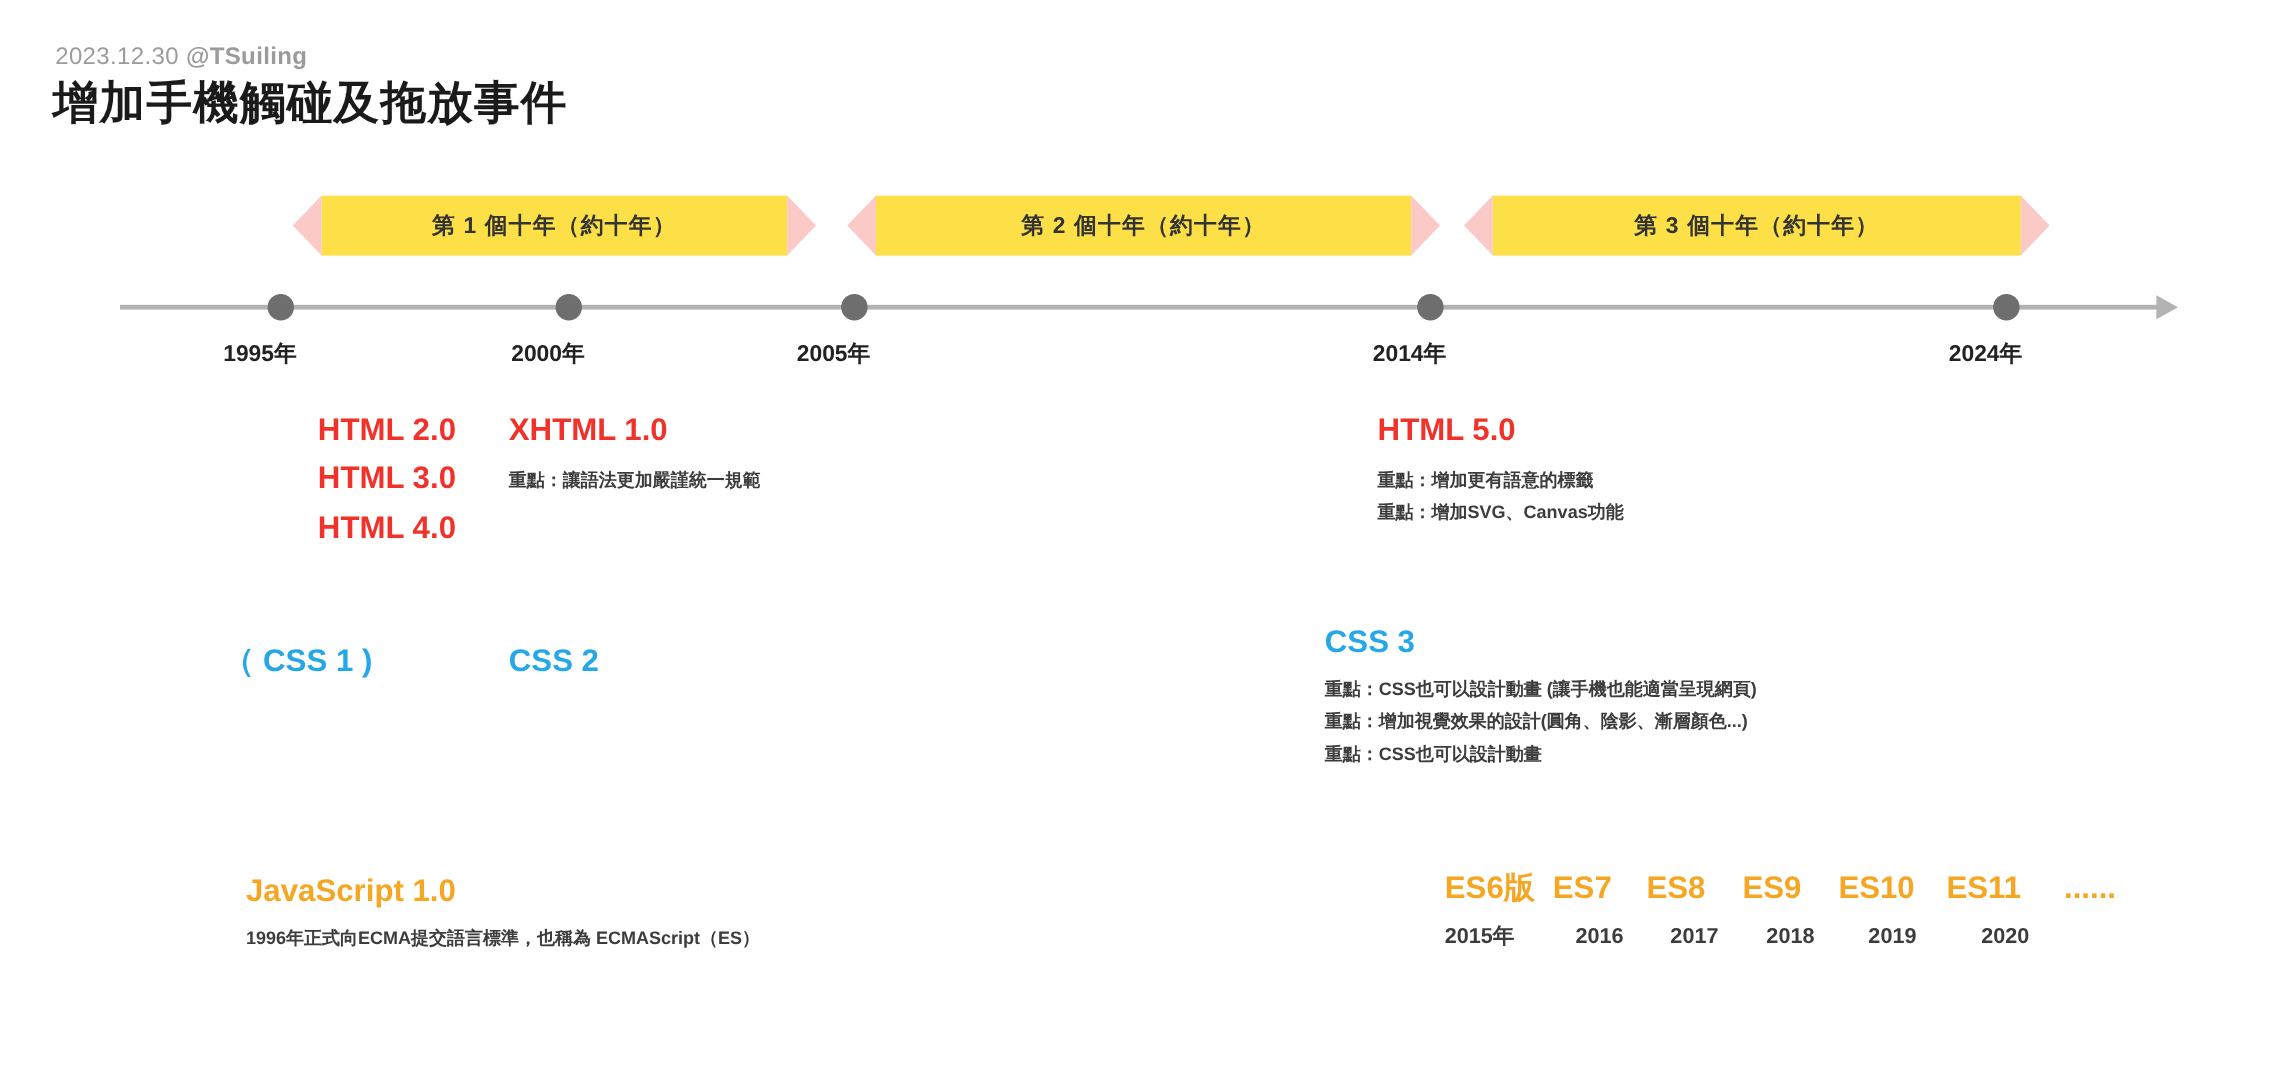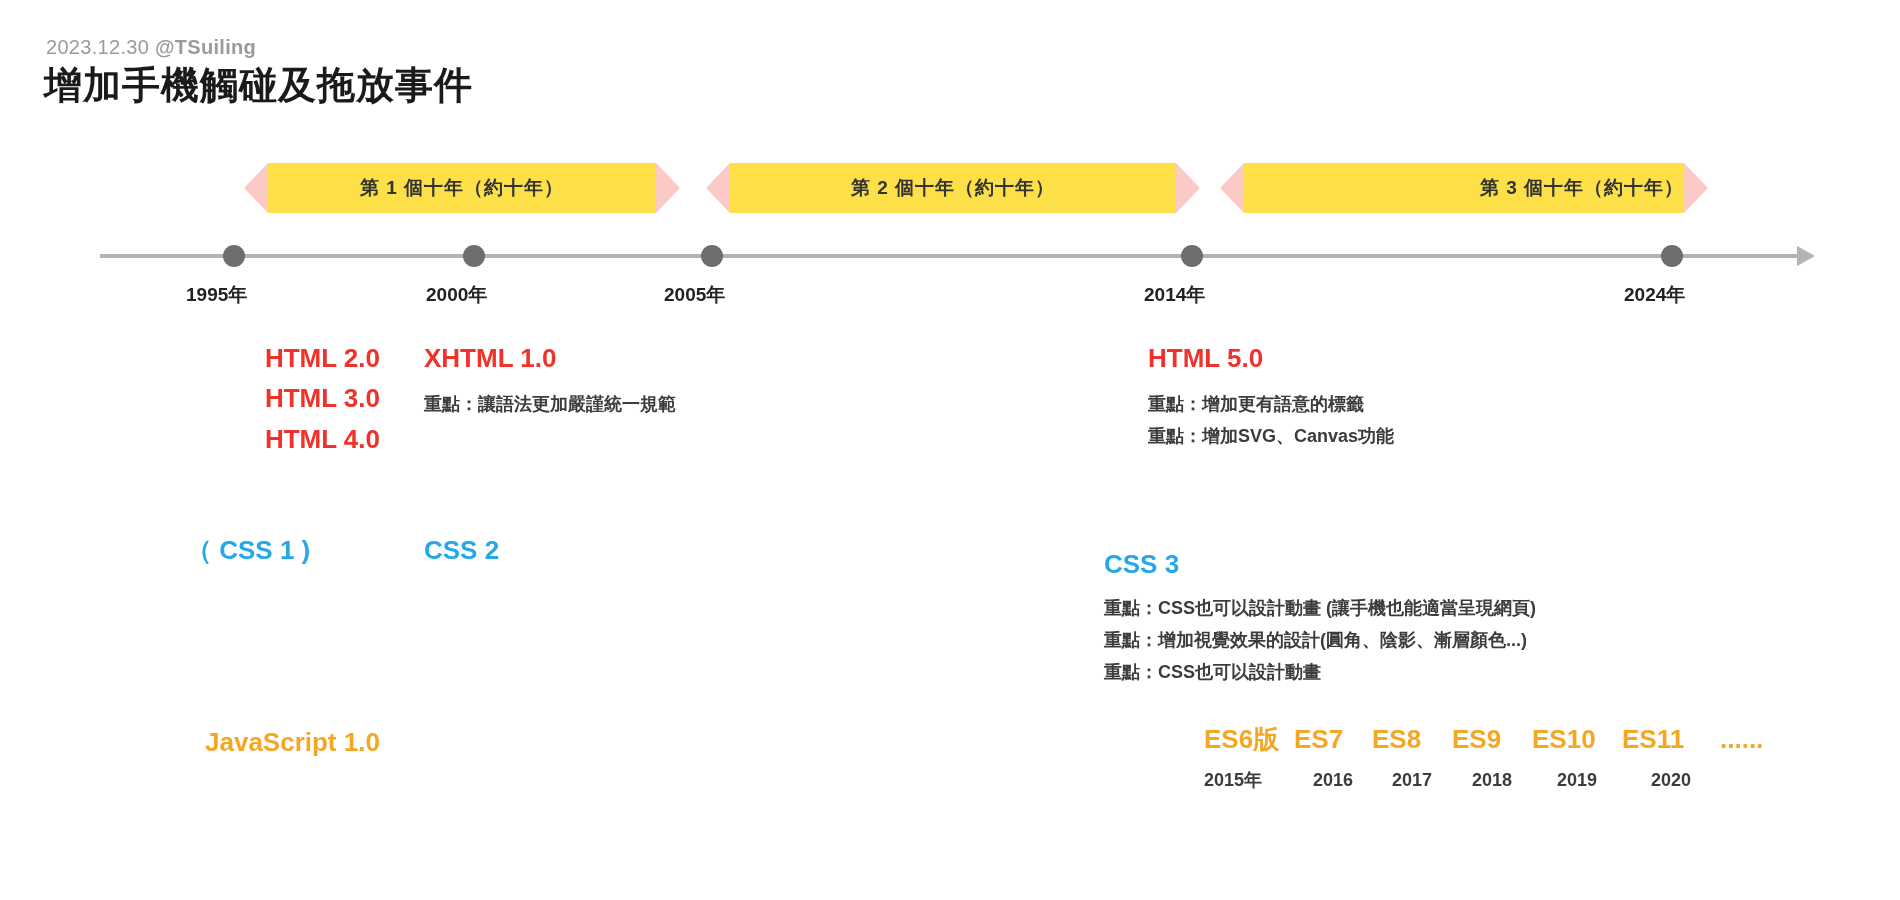--- a/index.html
+++ b/index.html
@@ -115,21 +115,21 @@
   .heading {
     font-size: 26px;
     font-weight: bold;
     white-space: nowrap;
     line-height: 1.55;
   }
   .heading.html { color: #f0322b; }
   .heading.css  { color: #25a7e8; }
   .heading.js   { color: #f5a623; }
   .note {
-    font-size: 18px;
+    font-size: 15px;
     font-weight: bold;
     color: #3c3c3c;
     white-space: nowrap;
     line-height: 1.78;
   }
   .ra { text-align: right; }
 
   
   .es-row {
     position: absolute;
@@ -163,21 +163,21 @@
   <span class="handle">@TSuiling</span>
 </div>
 <div class="page-title">增加手機觸碰及拖放事件</div>
 
 <div class="decade" style="left:268px; top:163px; width:388px;">
   <span class="lbl">第 1 個十年（約十年）</span>
 </div>
 <div class="decade" style="left:730px; top:163px; width:446px;">
   <span class="lbl">第 2 個十年（約十年）</span>
 </div>
-<div class="decade" style="left:1244px; top:163px; width:440px;justify-content:flex-end;">
+<div class="decade" style="left:1244px; top:163px; width:440px;">
   <span class="lbl">第 3 個十年（約十年）</span>
 </div>
 
 <div class="axis"></div>
 <div class="axis-arrow"></div>
 
 <div class="tick-dot" style="left:223px;"></div>
 <div class="tick-dot" style="left:463px;"></div>
 <div class="tick-dot" style="left:701px;"></div>
 <div class="tick-dot" style="left:1181px;"></div>
@@ -207,29 +207,30 @@
 </div>
 
 <div class="block" style="left:186px; top:530px;">
   <div class="heading css">（ CSS 1 )</div>
 </div>
 
 <div class="block" style="left:424px; top:530px;">
   <div class="heading css">CSS 2</div>
 </div>
 
-<div class="block" style="left:1104px; top:544px;">
+<div class="block" style="left:1104px; top:514px;">
   <div class="heading css">CSS 3</div>
   <div class="note" style="margin-top:8px;">重點：CSS也可以設計動畫 (讓手機也能適當呈現網頁)</div>
   <div class="note">重點：增加視覺效果的設計(圓角、陰影、漸層顏色...)</div>
   <div class="note">重點：CSS也可以設計動畫</div>
 </div>
 
 <div class="block" style="left:205px; top:722px;">
   <div class="heading js">JavaScript 1.0</div>
+  <div class="note" style="margin-top:8px;">1996年正式向ECMA提交語言標準，也稱為 ECMAScript（ES）</div>
 </div>
 
 <div class="es-row" style="left:1204px; top:722px;">
   <span class="es-item" style="width:90px;">ES6版</span>
   <span class="es-item" style="width:78px;">ES7</span>
   <span class="es-item" style="width:80px;">ES8</span>
   <span class="es-item" style="width:80px;">ES9</span>
   <span class="es-item" style="width:90px;">ES10</span>
   <span class="es-item" style="width:98px;">ES11</span>
   <span class="es-item">......</span>

